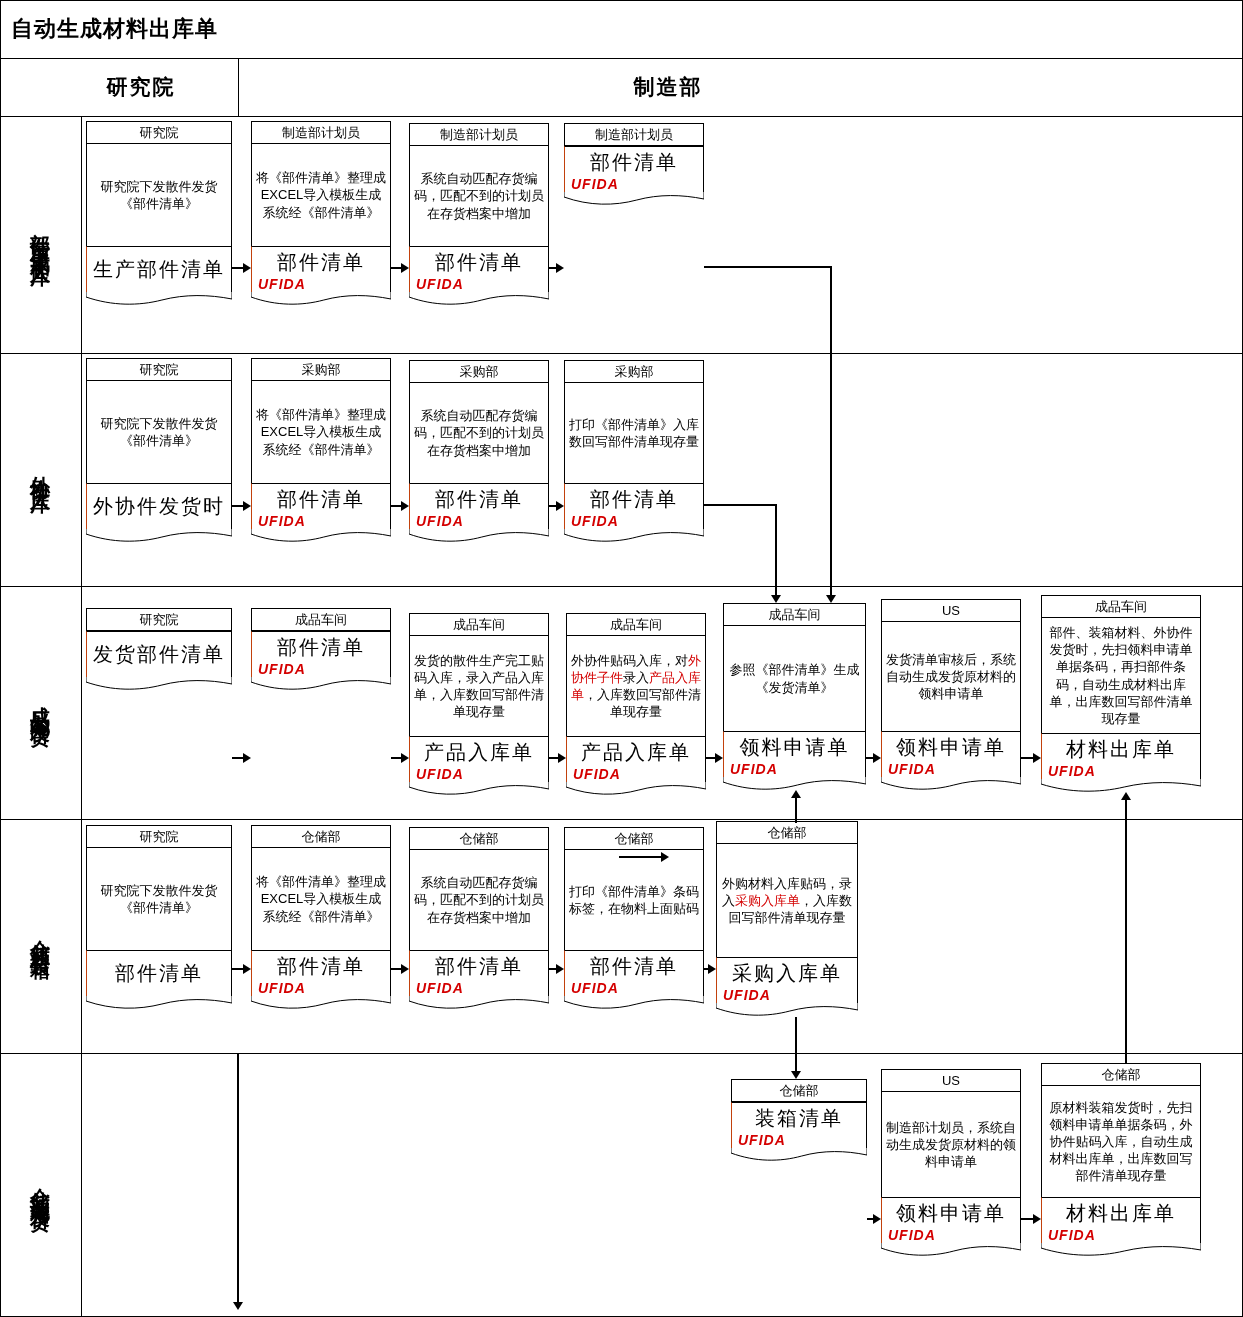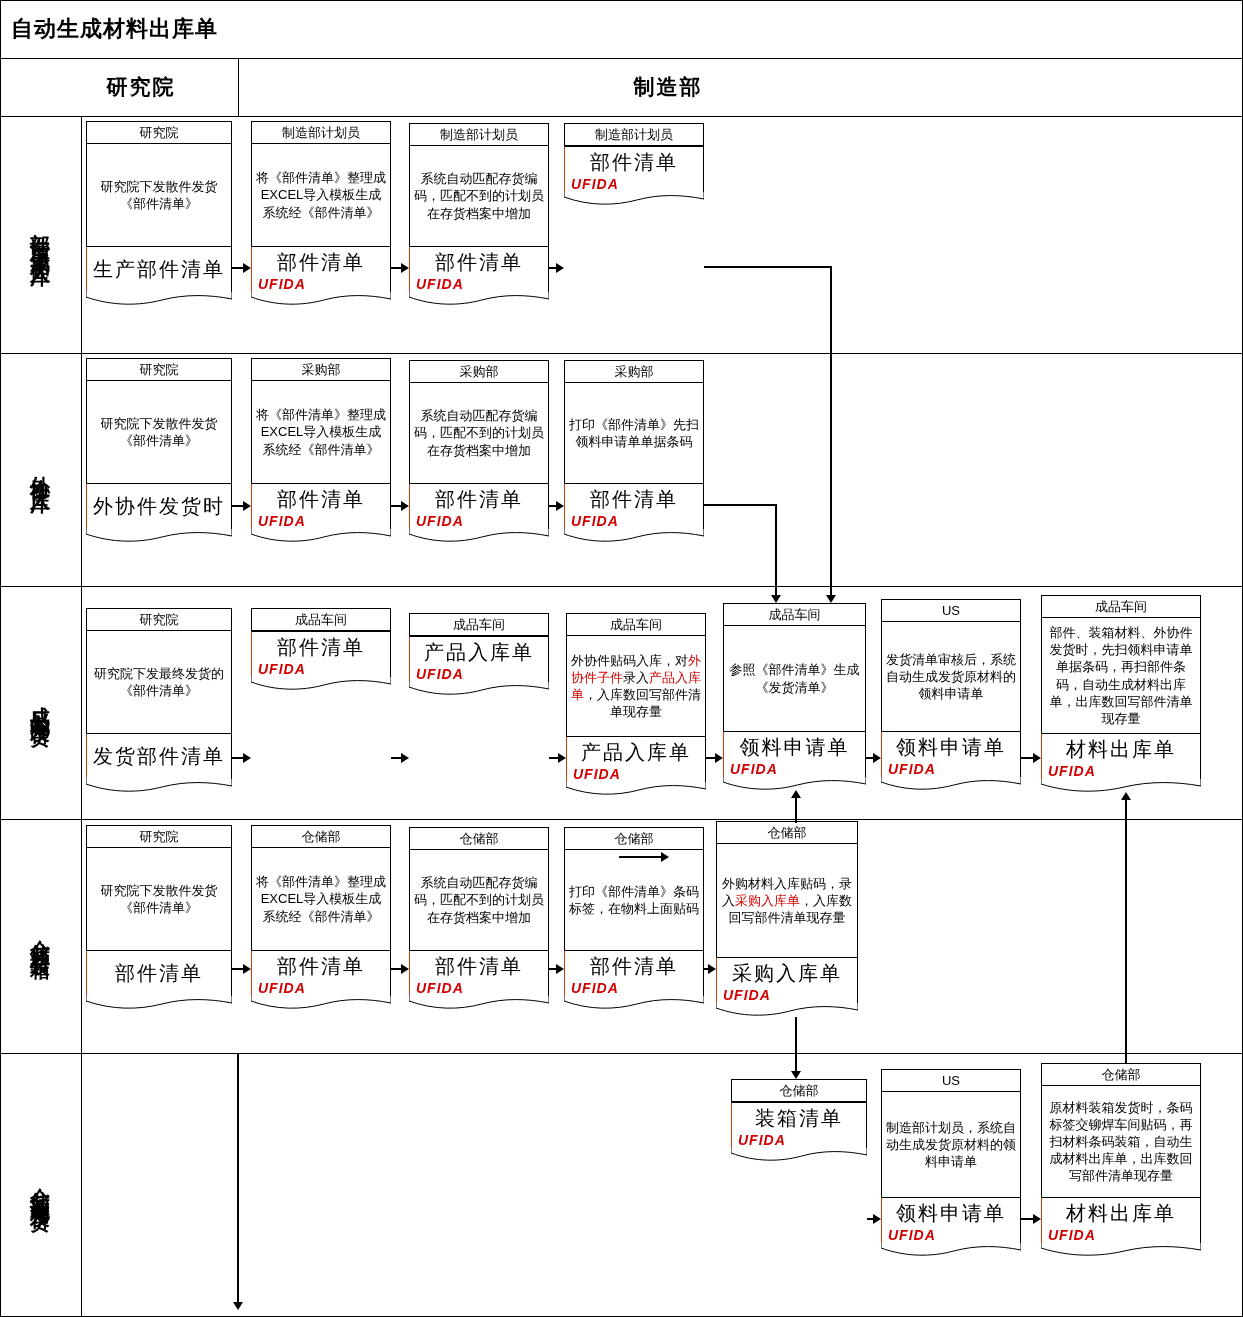--- a/index.html
+++ b/index.html
@@ -150,54 +150,54 @@
           <div class="doc-label">部件清单</div>
           <div class="ufida" style="color: rgb(212, 0, 0);">UFIDA</div>
         </div>
         <svg class="wave" viewBox="0 0 100 14" preserveAspectRatio="none">
           <path d="M0,0 L0,5 C18,14 36,14 52,8 C68,2 84,2.5 100,7 L100,0" fill="none" stroke="#000" vector-effect="non-scaling-stroke"></path>
         </svg>
       </div>
       <div class="card" style="left: 563px; top: 359px; width: 140px; height: 183px;">
         <div class="card-header">采购部</div>
         <div class="card-body">
-          <div class="bwrap"><span>打印《部件清单》先扫领料申请单单据条码</span></div>
+          <div class="bwrap"><span>打印《部件清单》入库数回写部件清单现存量</span></div>
         </div>
         <div class="doc-main">
           <div class="doc-label">部件清单</div>
           <div class="ufida" style="color: rgb(212, 0, 0);">UFIDA</div>
         </div>
         <svg class="wave" viewBox="0 0 100 14" preserveAspectRatio="none">
           <path d="M0,0 L0,5 C18,14 36,14 52,8 C68,2 84,2.5 100,7 L100,0" fill="none" stroke="#000" vector-effect="non-scaling-stroke"></path>
         </svg>
       </div>
       <div class="card no-ufida" style="left: 85px; top: 607px; width: 146px; height: 185px;">
         <div class="card-header">研究院</div>
-        <div class="card-body">
-          <div class="bwrap"><span>研究院下发最终发货的《部件清单》</span></div>
-        </div>
         <div class="doc-main">
           <div class="doc-label">发货部件清单</div>
         </div>
         <svg class="wave" viewBox="0 0 100 14" preserveAspectRatio="none">
           <path d="M0,0 L0,5 C18,14 36,14 52,8 C68,2 84,2.5 100,7 L100,0" fill="none" stroke="#000" vector-effect="non-scaling-stroke"></path>
         </svg>
       </div>
       <div class="card" style="left: 250px; top: 607px; width: 140px; height: 185px;">
         <div class="card-header">成品车间</div>
         <div class="doc-main">
           <div class="doc-label">部件清单</div>
           <div class="ufida" style="color: rgb(212, 0, 0);">UFIDA</div>
         </div>
         <svg class="wave" viewBox="0 0 100 14" preserveAspectRatio="none">
           <path d="M0,0 L0,5 C18,14 36,14 52,8 C68,2 84,2.5 100,7 L100,0" fill="none" stroke="#000" vector-effect="non-scaling-stroke"></path>
         </svg>
       </div>
       <div class="card" style="left: 408px; top: 612px; width: 140px; height: 183px;">
         <div class="card-header">成品车间</div>
+        <div class="card-body">
+          <div class="bwrap"><span>发货的散件生产完工贴码入库，录入产品入库单，入库数回写部件清单现存量</span></div>
+        </div>
         <div class="doc-main">
           <div class="doc-label">产品入库单</div>
           <div class="ufida" style="color: rgb(212, 0, 0);">UFIDA</div>
         </div>
         <svg class="wave" viewBox="0 0 100 14" preserveAspectRatio="none">
           <path d="M0,0 L0,5 C18,14 36,14 52,8 C68,2 84,2.5 100,7 L100,0" fill="none" stroke="#000" vector-effect="non-scaling-stroke"></path>
         </svg>
       </div>
       <div class="card" style="left: 565px; top: 612px; width: 140px; height: 183px;">
         <div class="card-header">成品车间</div>
@@ -334,21 +334,21 @@
           <div class="doc-label">领料申请单</div>
           <div class="ufida" style="color: rgb(212, 0, 0);">UFIDA</div>
         </div>
         <svg class="wave" viewBox="0 0 100 14" preserveAspectRatio="none">
           <path d="M0,0 L0,5 C18,14 36,14 52,8 C68,2 84,2.5 100,7 L100,0" fill="none" stroke="#000" vector-effect="non-scaling-stroke"></path>
         </svg>
       </div>
       <div class="card" style="left: 1040px; top: 1062px; width: 160px; height: 194px;">
         <div class="card-header">仓储部</div>
         <div class="card-body">
-          <div class="bwrap"><span>原材料装箱发货时，条码标签交铆焊车间贴码，再扫材料条码装箱，自动生成材料出库单，出库数回写部件清单现存量</span></div>
+          <div class="bwrap"><span>原材料装箱发货时，先扫领料申请单单据条码，外协件贴码入库，自动生成材料出库单，出库数回写部件清单现存量</span></div>
         </div>
         <div class="doc-main">
           <div class="doc-label">材料出库单</div>
           <div class="ufida" style="color: rgb(212, 0, 0);">UFIDA</div>
         </div>
         <svg class="wave" viewBox="0 0 100 14" preserveAspectRatio="none">
           <path d="M0,0 L0,5 C18,14 36,14 52,8 C68,2 84,2.5 100,7 L100,0" fill="none" stroke="#000" vector-effect="non-scaling-stroke"></path>
         </svg>
       </div>
     </div>

